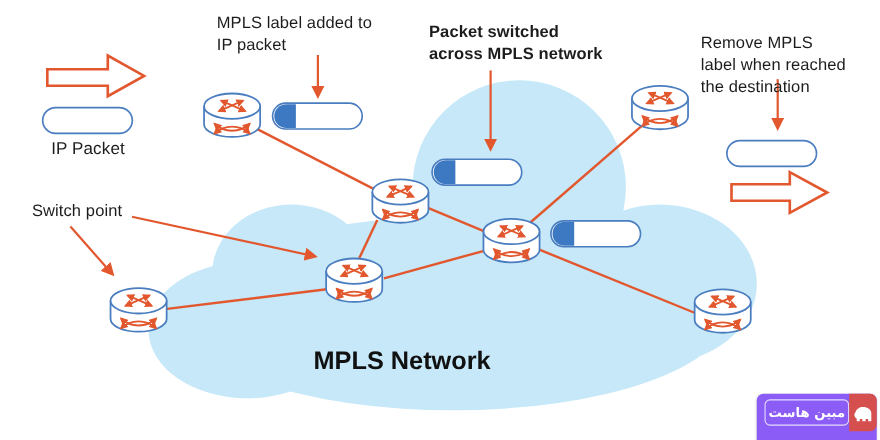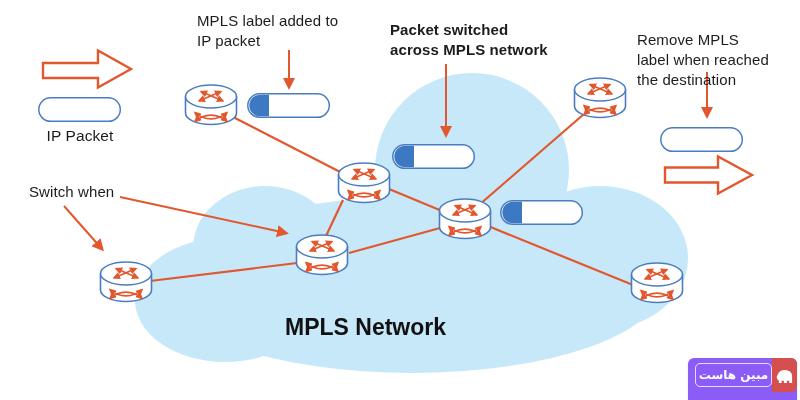--- a/index.html
+++ b/index.html
@@ -120,21 +120,21 @@
   </svg>
 
   <div class="ann ann-label-added">MPLS label added to
 IP packet</div>
   <div class="ann ann-packet-switched">Packet switched
 across MPLS network</div>
   <div class="ann ann-remove-label">Remove MPLS
 label when reached
 the destination</div>
   <div class="ann ann-ip-packet">IP Packet</div>
-  <div class="ann ann-switch-point">Switch when</div>
+  <div class="ann ann-switch-point">Switch point</div>
   <div class="cloud-title">MPLS Network</div>
 
   <div class="logo">
     <div class="logo-textbox">مبین هاست</div>
     <div class="logo-iconbox">
       <svg width="20" height="17" viewBox="0 0 24 20">
         <path d="M4.6,19 v-3.1 C2,14.6 1.2,11 3.3,9.1 C4.2,5.5 7.5,3.3 11.5,3.3 c4.9,0 9,2.6 9,7.1 V19 h-3.4 v-2.6 h-2.8 V19 h-3.6 v-2.6 H7.9 V19 Z" fill="#fff"></path>
       </svg>
     </div>
   </div>

